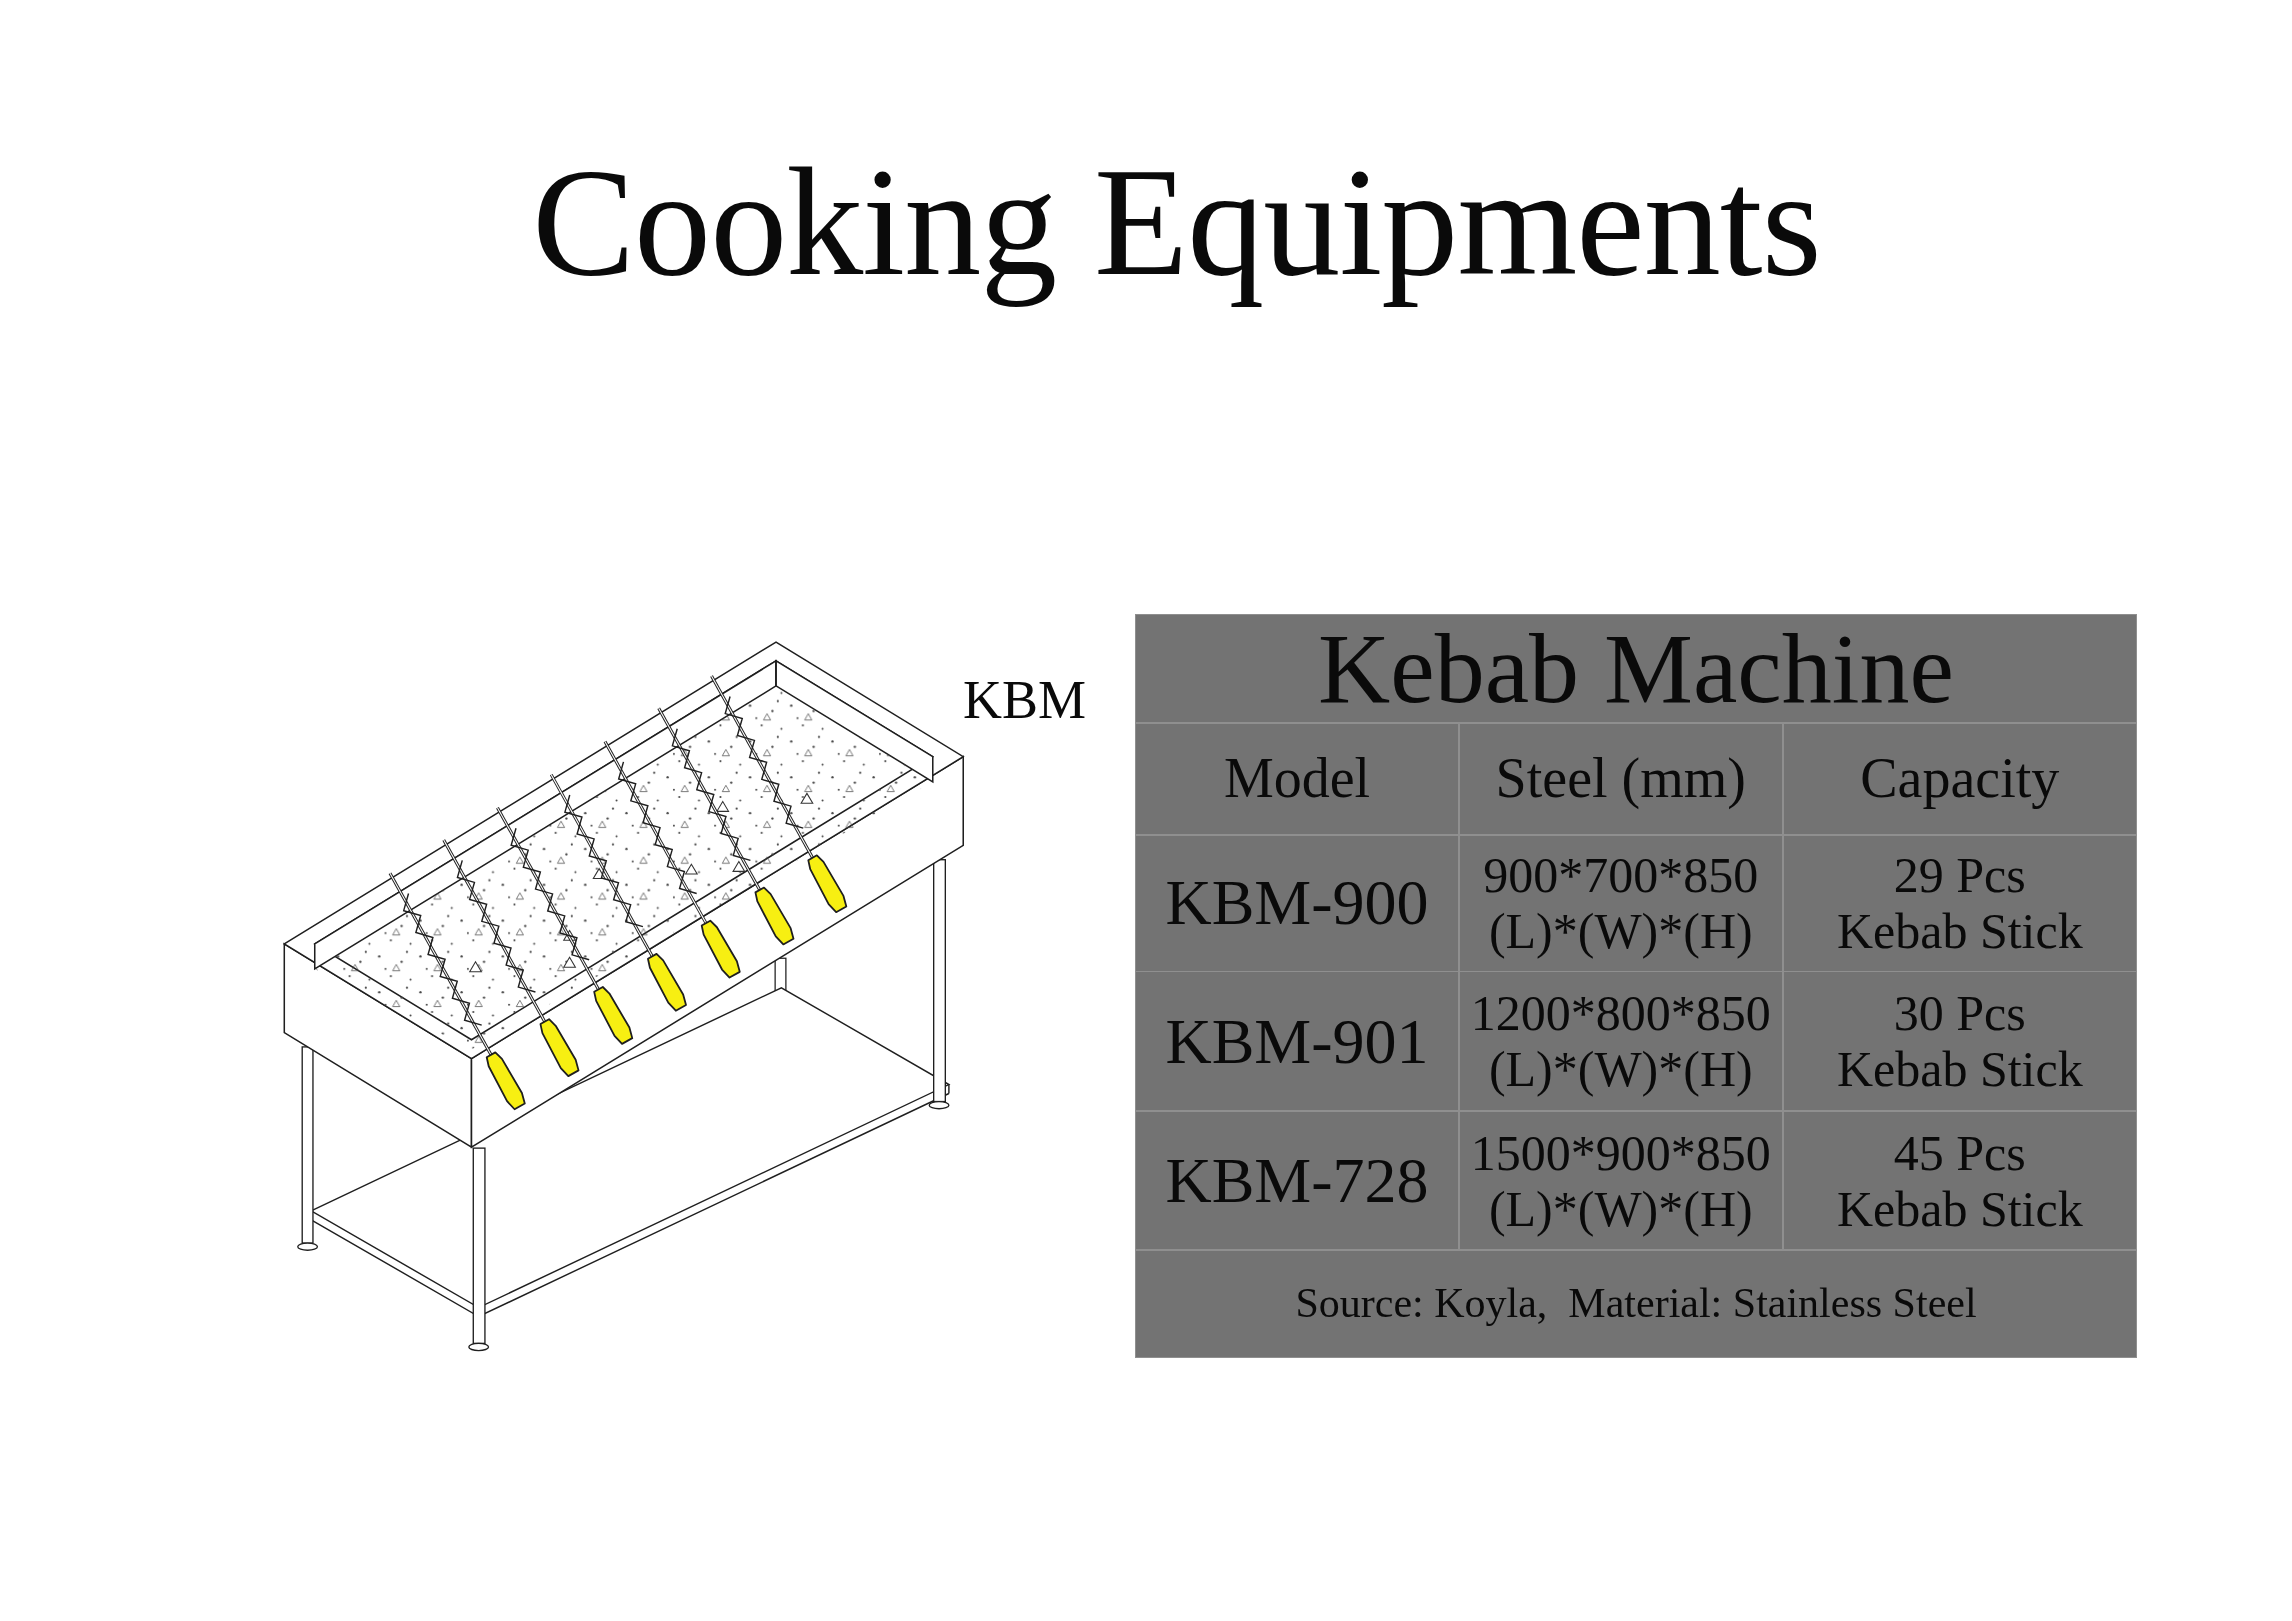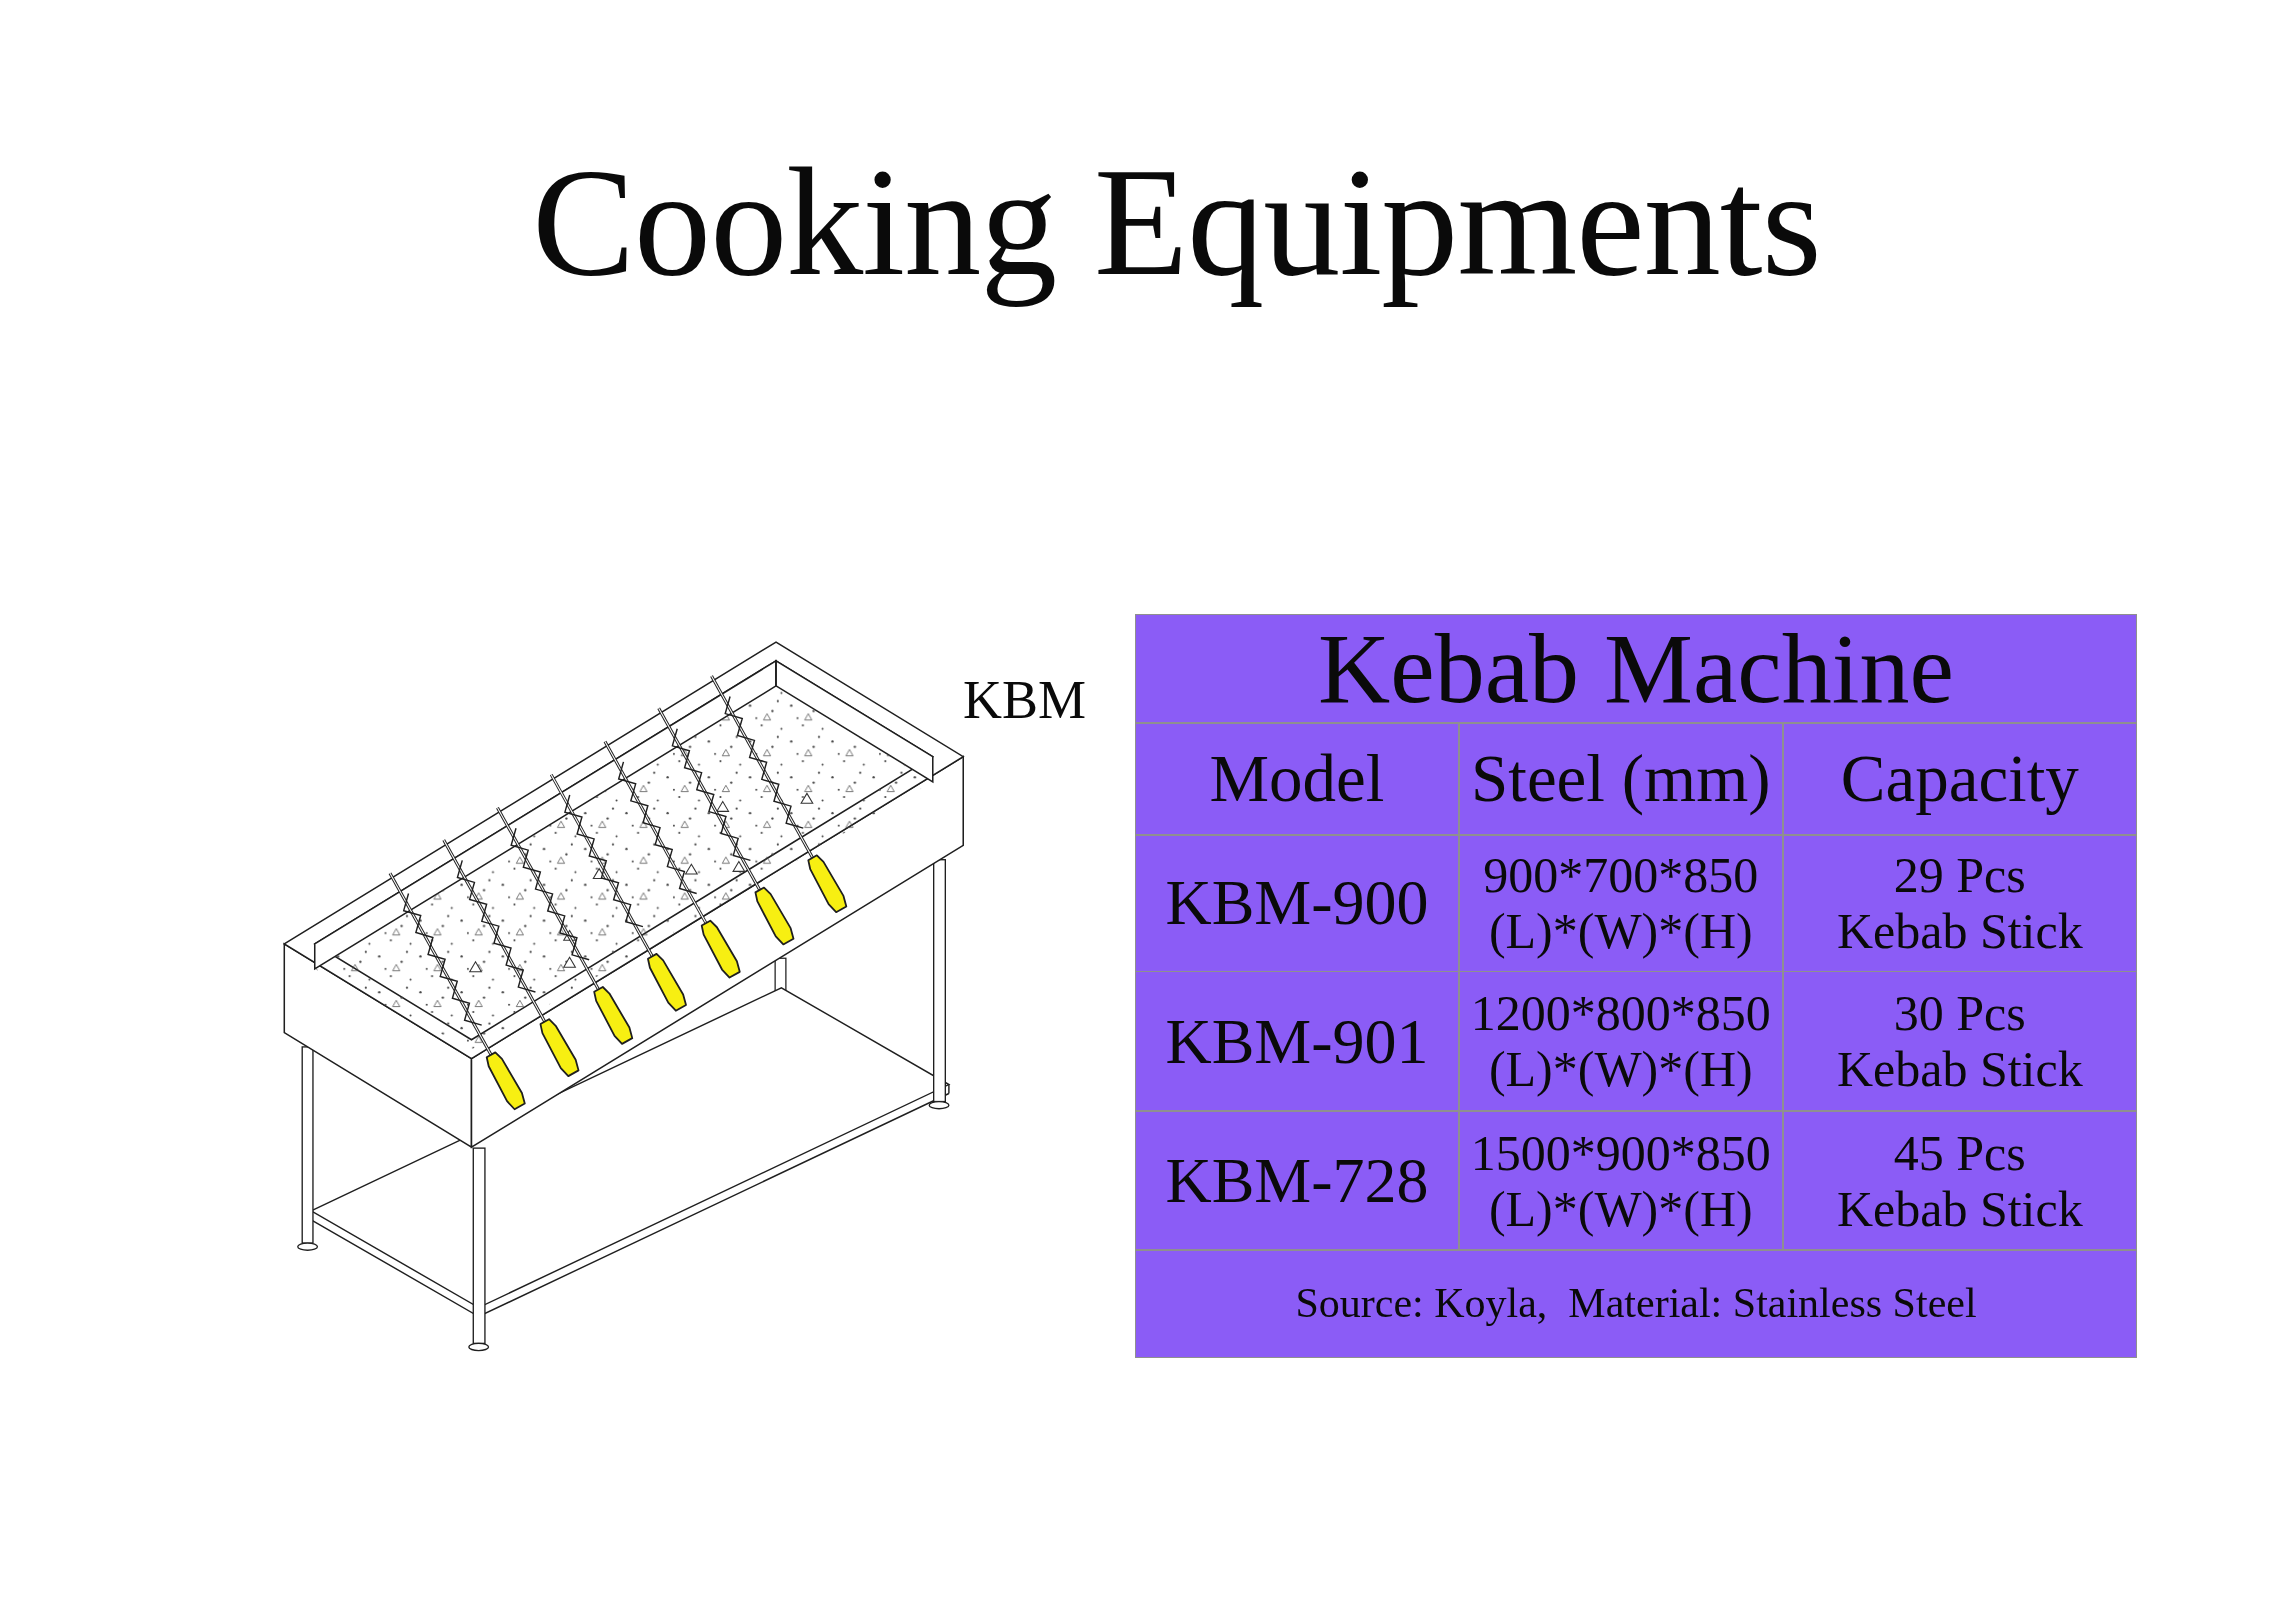--- a/index.html
+++ b/index.html
@@ -18,26 +18,26 @@
     position:absolute;left:963px;top:673px;font-size:54px;line-height:1;
     letter-spacing:0px;
   }
   .spec-table{
     position:absolute;left:1135px;top:614px;width:1002px;height:744px;
     box-sizing:border-box;border:1.8px solid #8f8f8f;background:#8f8f8f;
     display:grid;grid-template-columns:322px 322px 1fr;
     grid-template-rows:107px 110px 135px 138px 137px 1fr;gap:1.8px;
   }
   .cell{
-    background:#8b5cf6;display:flex;flex-direction:column;
+    background:#737373;display:flex;flex-direction:column;
     align-items:center;justify-content:center;text-align:center;line-height:1.12;
   }
   .span3{grid-column:1 / span 3;}
   .tbl-title{font-size:100px;line-height:1;}
-  .col-head{font-size:67px;text-align:center;}
+  .col-head{font-size:56px;text-align:center;}
   .model{font-size:64px;}
   .small{font-size:50px;text-align:right;}
   .footer{font-size:42px;white-space:pre;}
 </style>
 </head>
 <body>
 
 <h1 class="title">Cooking Equipments</h1>
 
 <div class="drawing">

